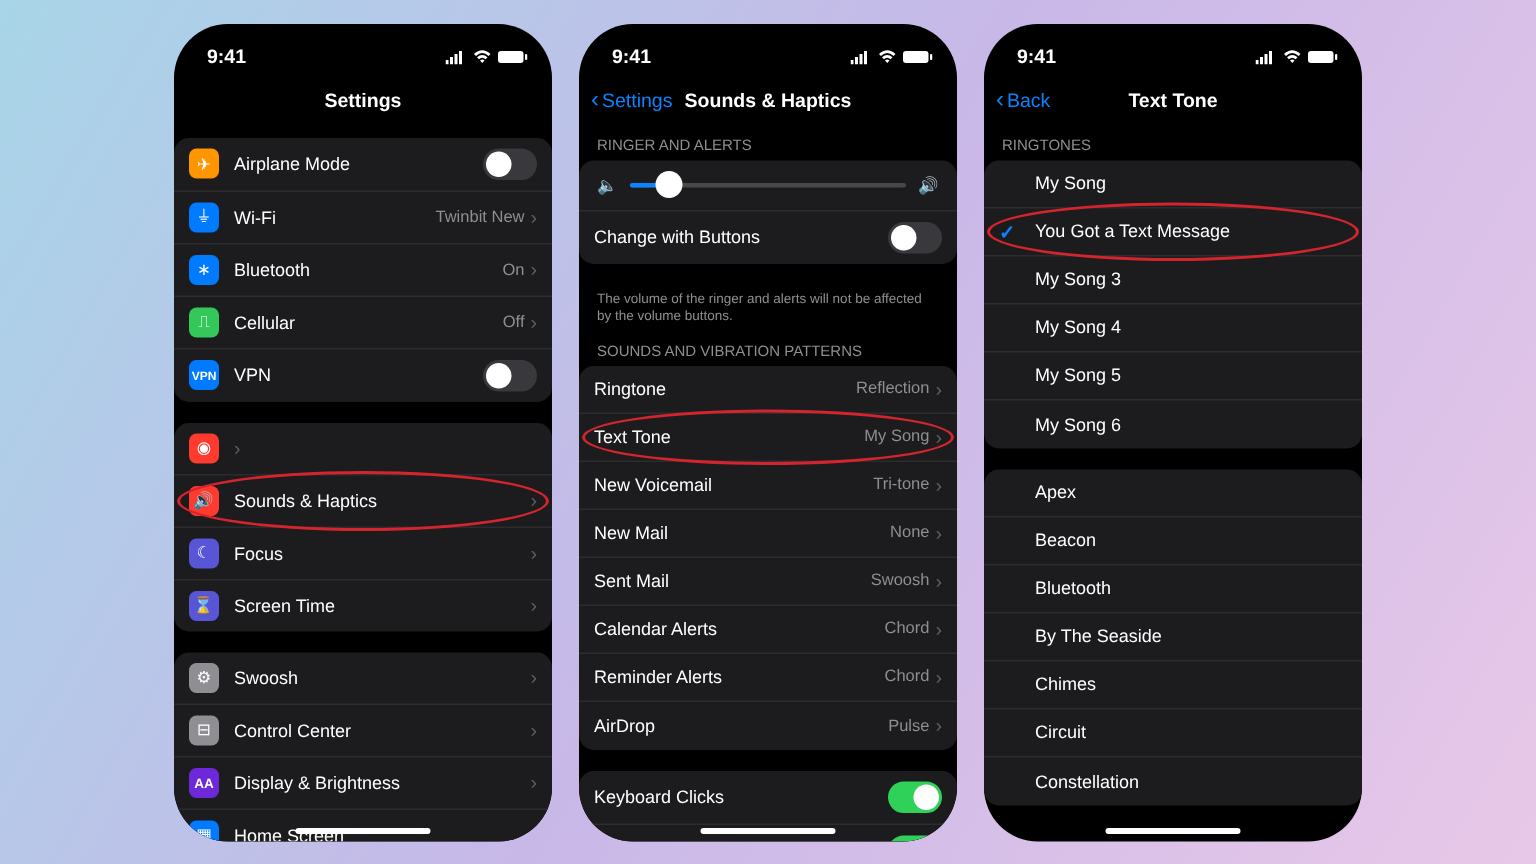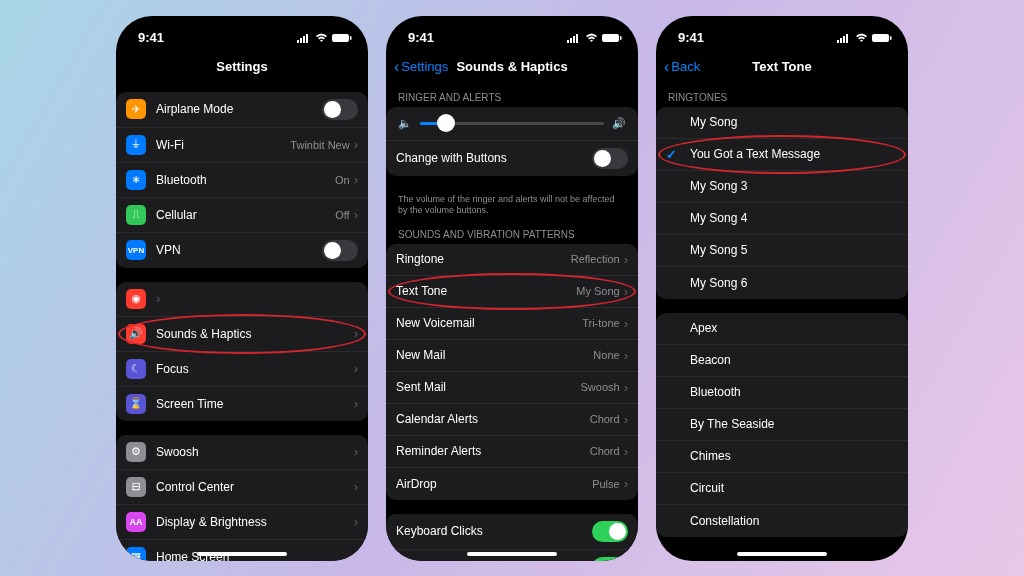--- a/index.html
+++ b/index.html
@@ -165,21 +165,21 @@
   .highlight {
     position: absolute;
     border: 2px solid #d4252e;
     border-radius: 50%;
     pointer-events: none;
   }
   
   .i-orange{background:#ff9500}.i-blue{background:#007aff}.i-green{background:#34c759}
   .i-red{background:#ff3b30}.i-indigo{background:#5856d6}.i-gray{background:#8e8e93}
   .i-vpn{background:#007aff;color:#fff;font-size:8px;font-weight:700}
-  .i-aa{background:#d946ef;color:#fff;font-size:9px;font-weight:700}
+  .i-aa{background:#6d28d9;color:#fff;font-size:9px;font-weight:700}
 </style>
 </head>
 <body>
 
 <div class="phone">
   <div class="status-bar">
     <span>9:41</span>
     <span class="status-icons">
       <svg width="14" height="10" viewBox="0 0 14 10">
           <rect x="0" y="7" width="2" height="3" fill="#fff"></rect>

